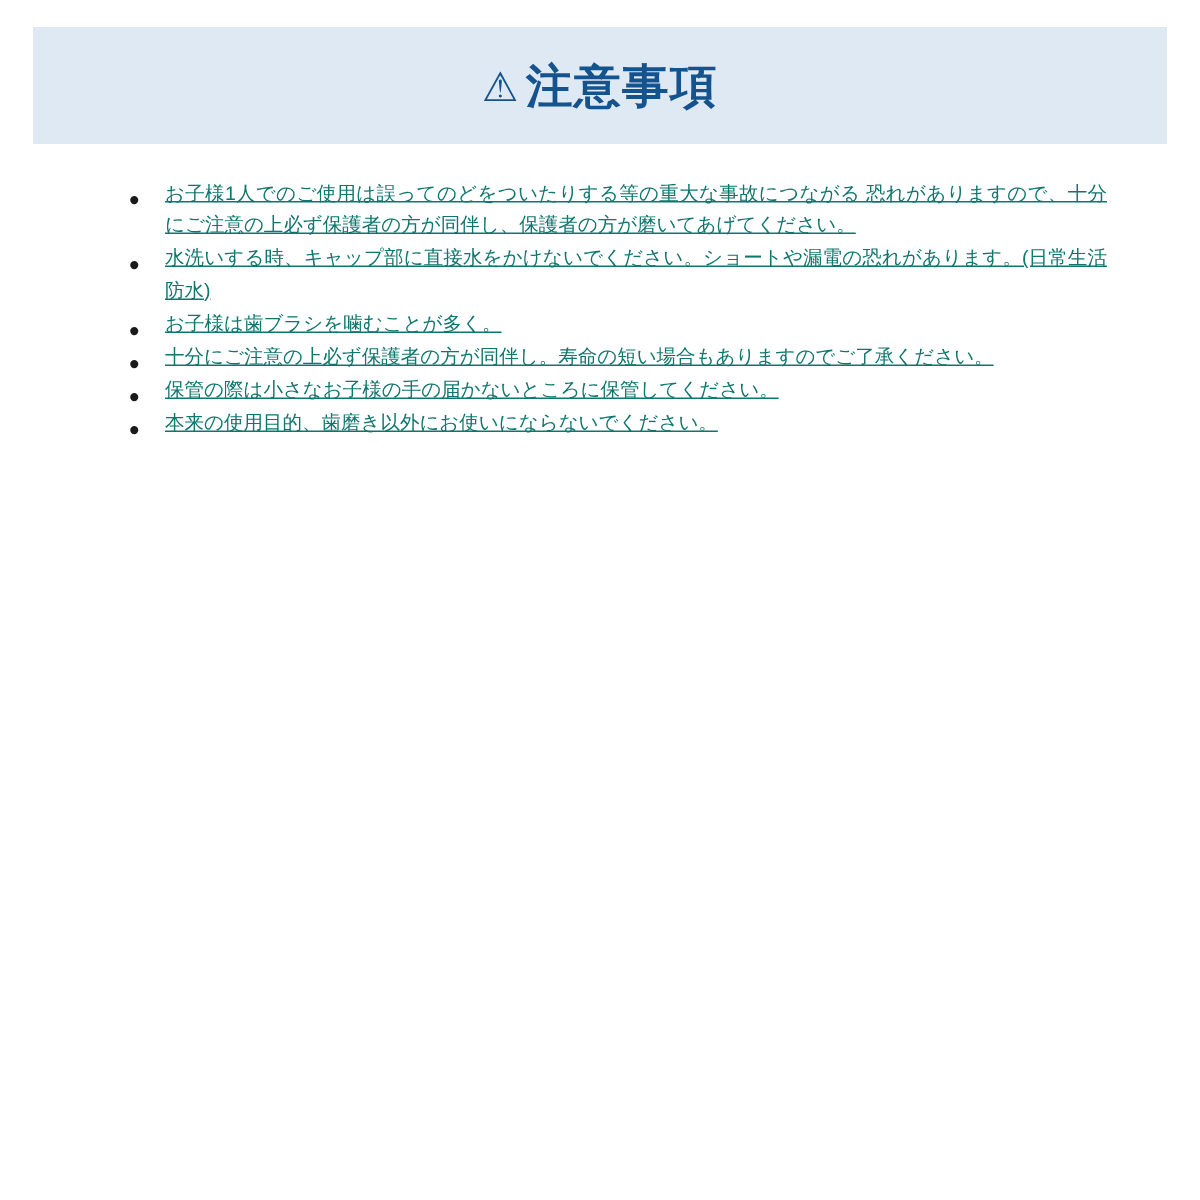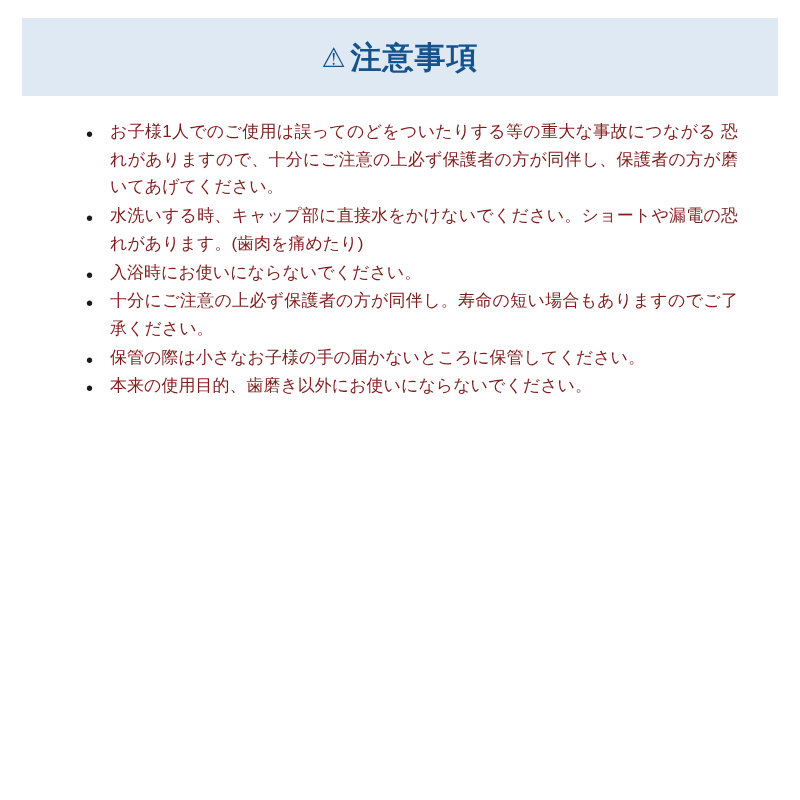--- a/index.html
+++ b/index.html
@@ -46,27 +46,28 @@
     position: relative;
     top: 1px;
   }
   .notice-list {
     list-style: none;
     margin: 0;
     padding: 22px 40px 0 62px;
   }
   .notice-item {
     position: relative;
-    font-size: 17px;
+    font-size: 13px;
     line-height: 1.63;
-    color: #7f1d1d;
+    color: #0f766e;
     margin: 0 0 1px 0;
     padding-left: 26px;
     text-align: justify;
     text-justify: inter-character;
+    text-decoration: underline;
   }
   .notice-item::before {
     content: "•";
     position: absolute;
     left: 2px;
     top: 0;
     font-size: 20px;
     line-height: 1.63;
     color: #1a1a1a;
   }
@@ -78,20 +79,20 @@
 
   <div class="notice-header">
     <div class="notice-title">
       <span class="warn-icon">⚠</span>
       <span>注意事項</span>
     </div>
   </div>
 
   <ul class="notice-list">
     <li class="notice-item">お子様1人でのご使用は誤ってのどをついたりする等の重大な事故につながる 恐れがありますので、十分にご注意の上必ず保護者の方が同伴し、保護者の方が磨いてあげてください。</li>
-    <li class="notice-item">水洗いする時、キャップ部に直接水をかけないでください。ショートや漏電の恐れがあります。(歯肉を痛めたり)</li>
-    <li class="notice-item">入浴時にお使いにならないでください。</li>
+    <li class="notice-item">水洗いする時、キャップ部に直接水をかけないでください。ショートや漏電の恐れがあります。(日常生活防水)</li>
+    <li class="notice-item">お子様は歯ブラシを噛むことが多く。</li>
     <li class="notice-item">十分にご注意の上必ず保護者の方が同伴し。寿命の短い場合もありますのでご了承ください。</li>
     <li class="notice-item">保管の際は小さなお子様の手の届かないところに保管してください。</li>
     <li class="notice-item">本来の使用目的、歯磨き以外にお使いにならないでください。</li>
   </ul>
 
 </div>
 
 </body></html>

